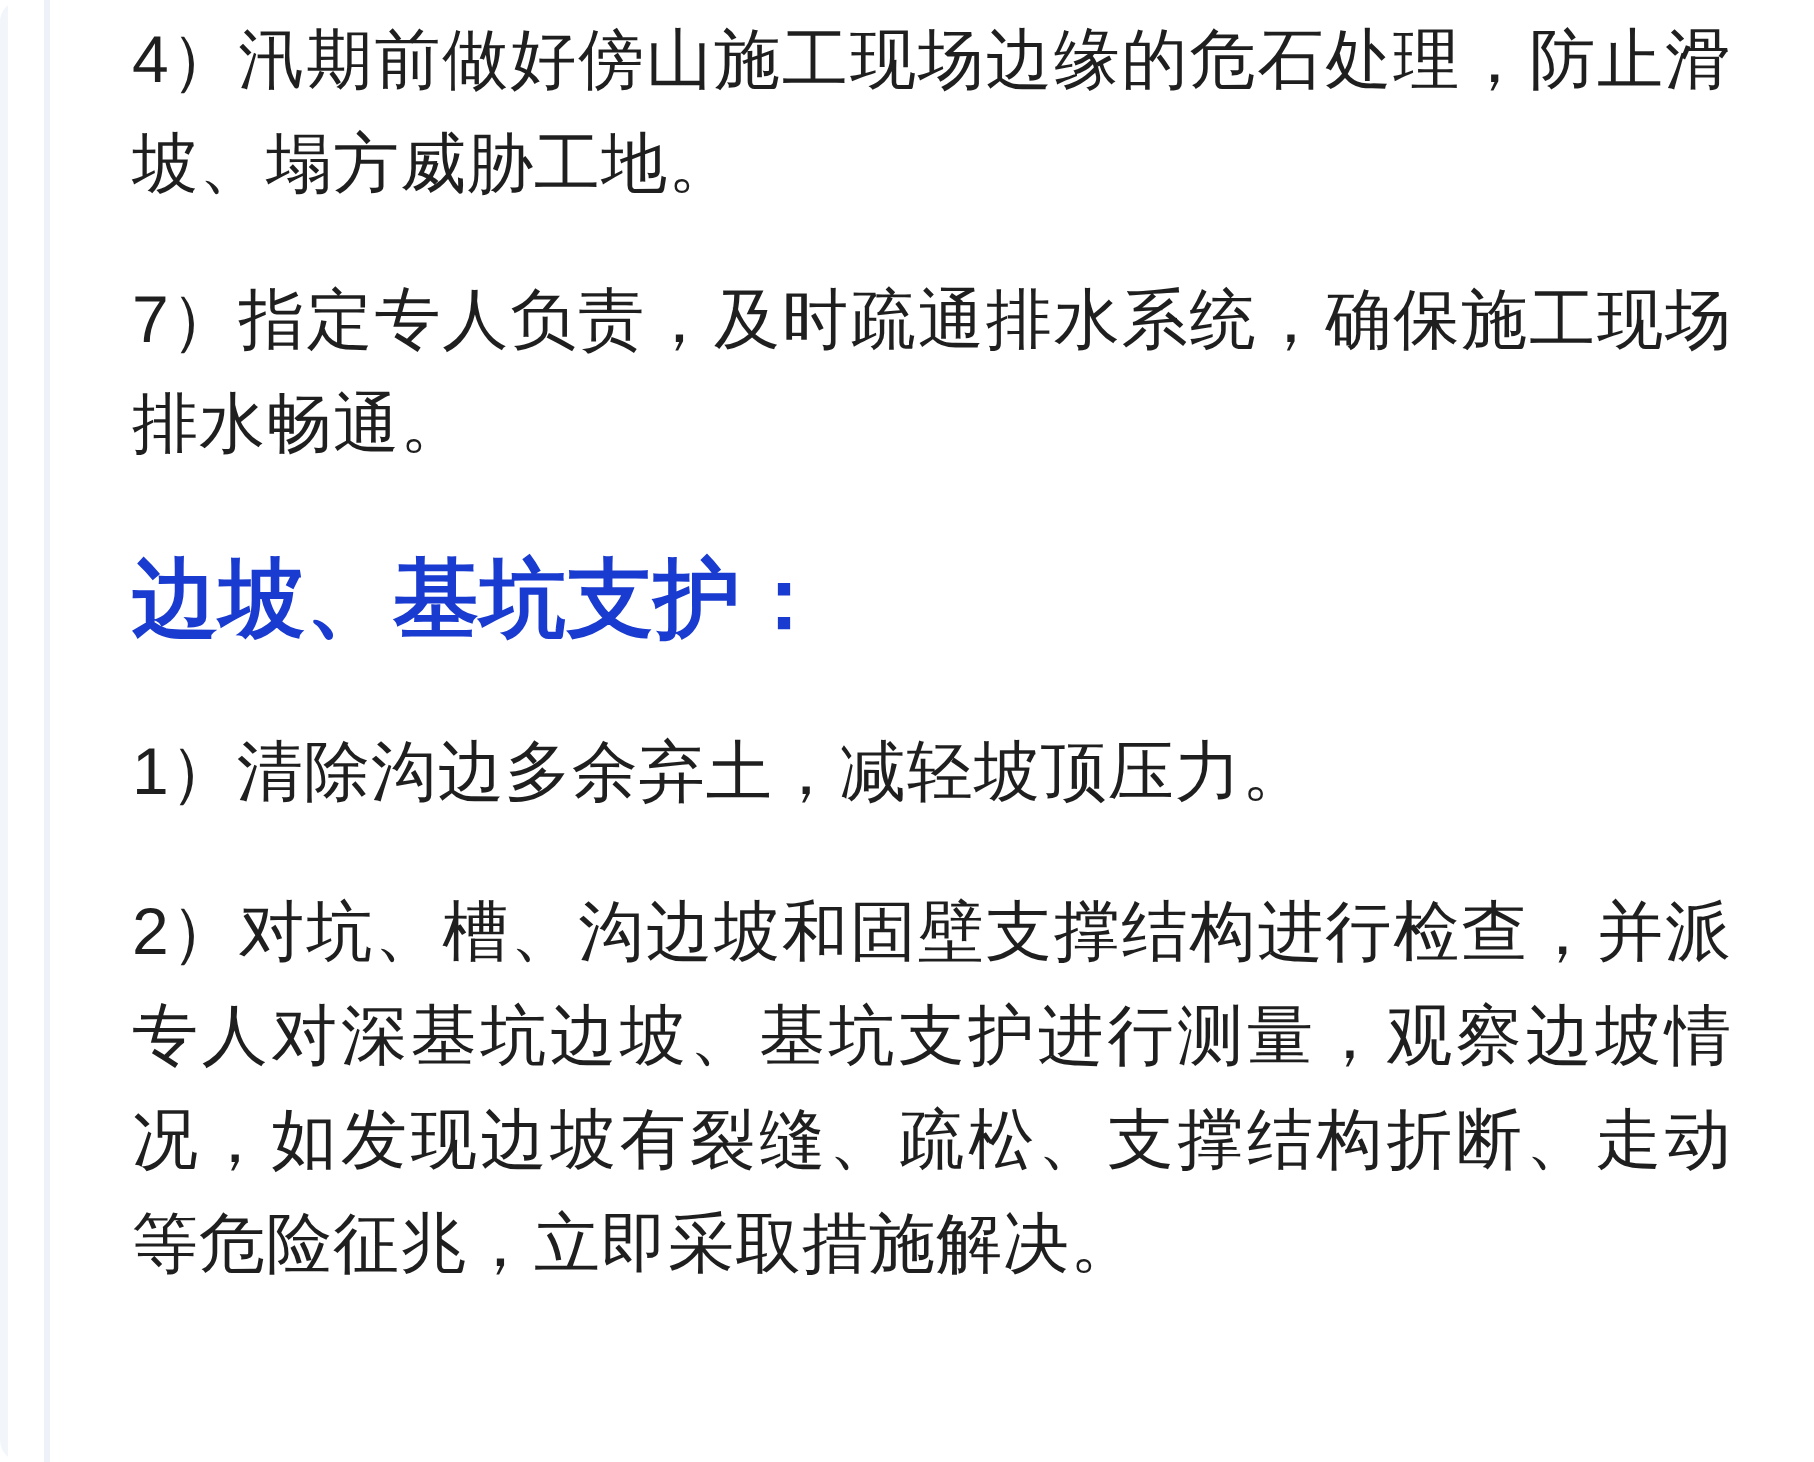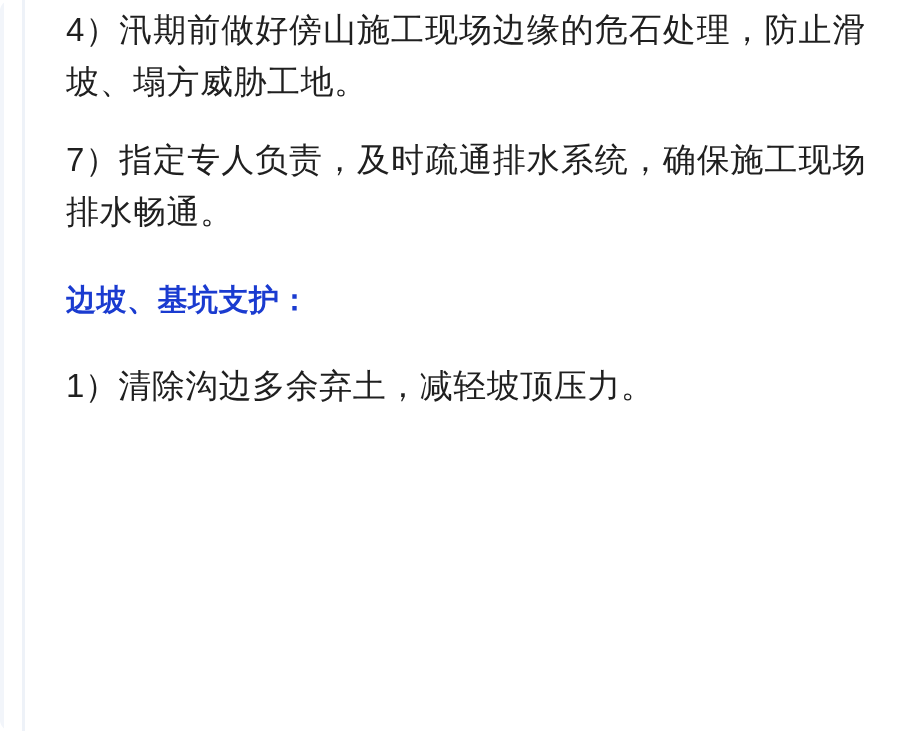--- a/index.html
+++ b/index.html
@@ -53,21 +53,21 @@
     color: #1f1f1f;
     letter-spacing: 0.5px;
     margin: 0 0 26px 0;
     text-align: justify;
     font-family: "Liberation Sans", sans-serif;
   }
   .para.first {
     margin-top: 4px;
   }
   .heading {
-    font-size: 30px;
+    font-size: 43px;
     line-height: 52px;
     color: #1a3bd0;
     font-weight: bold;
     letter-spacing: 0.5px;
     margin: 36px 0 34px 0;
     font-family: "Liberation Sans", sans-serif;
   }
   .para.tight {
     margin-bottom: 28px;
   }
@@ -86,15 +86,16 @@
   <div class="content">
 
     <p class="para first">4）汛期前做好傍山施工现场边缘的危石处理，防止滑坡、塌方威胁工地。</p>
 
     <p class="para">7）指定专人负责，及时疏通排水系统，确保施工现场排水畅通。</p>
 
     <h2 class="heading">边坡、基坑支护：</h2>
 
     <p class="para tight">1）清除沟边多余弃土，减轻坡顶压力。</p>
 
+    <p class="para last">2）对坑、槽、沟边坡和固壁支撑结构进行检查，并派专人对深基坑边坡、基坑支护进行测量，观察边坡情况，如发现边坡有裂缝、疏松、支撑结构折断、走动等危险征兆，立即采取措施解决。</p>
 
   </div>
 </div>
 
 </body></html>

